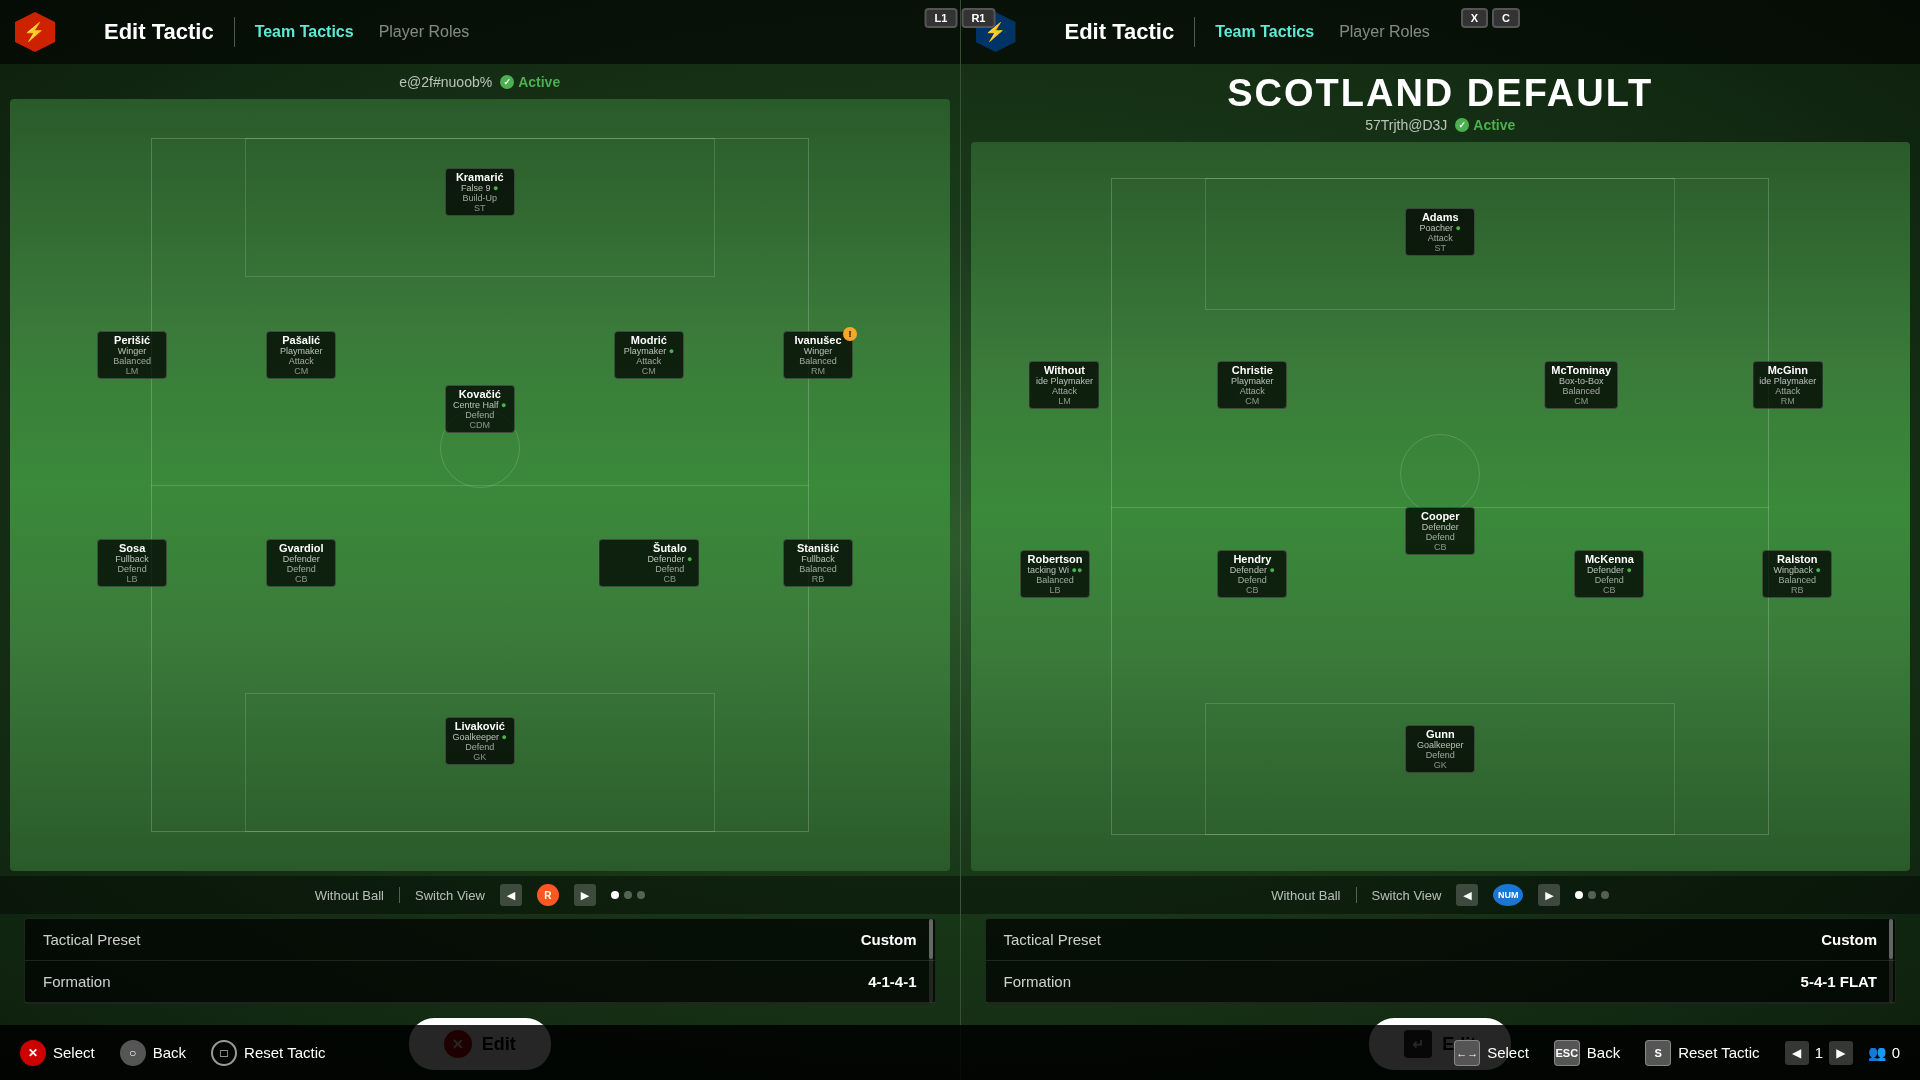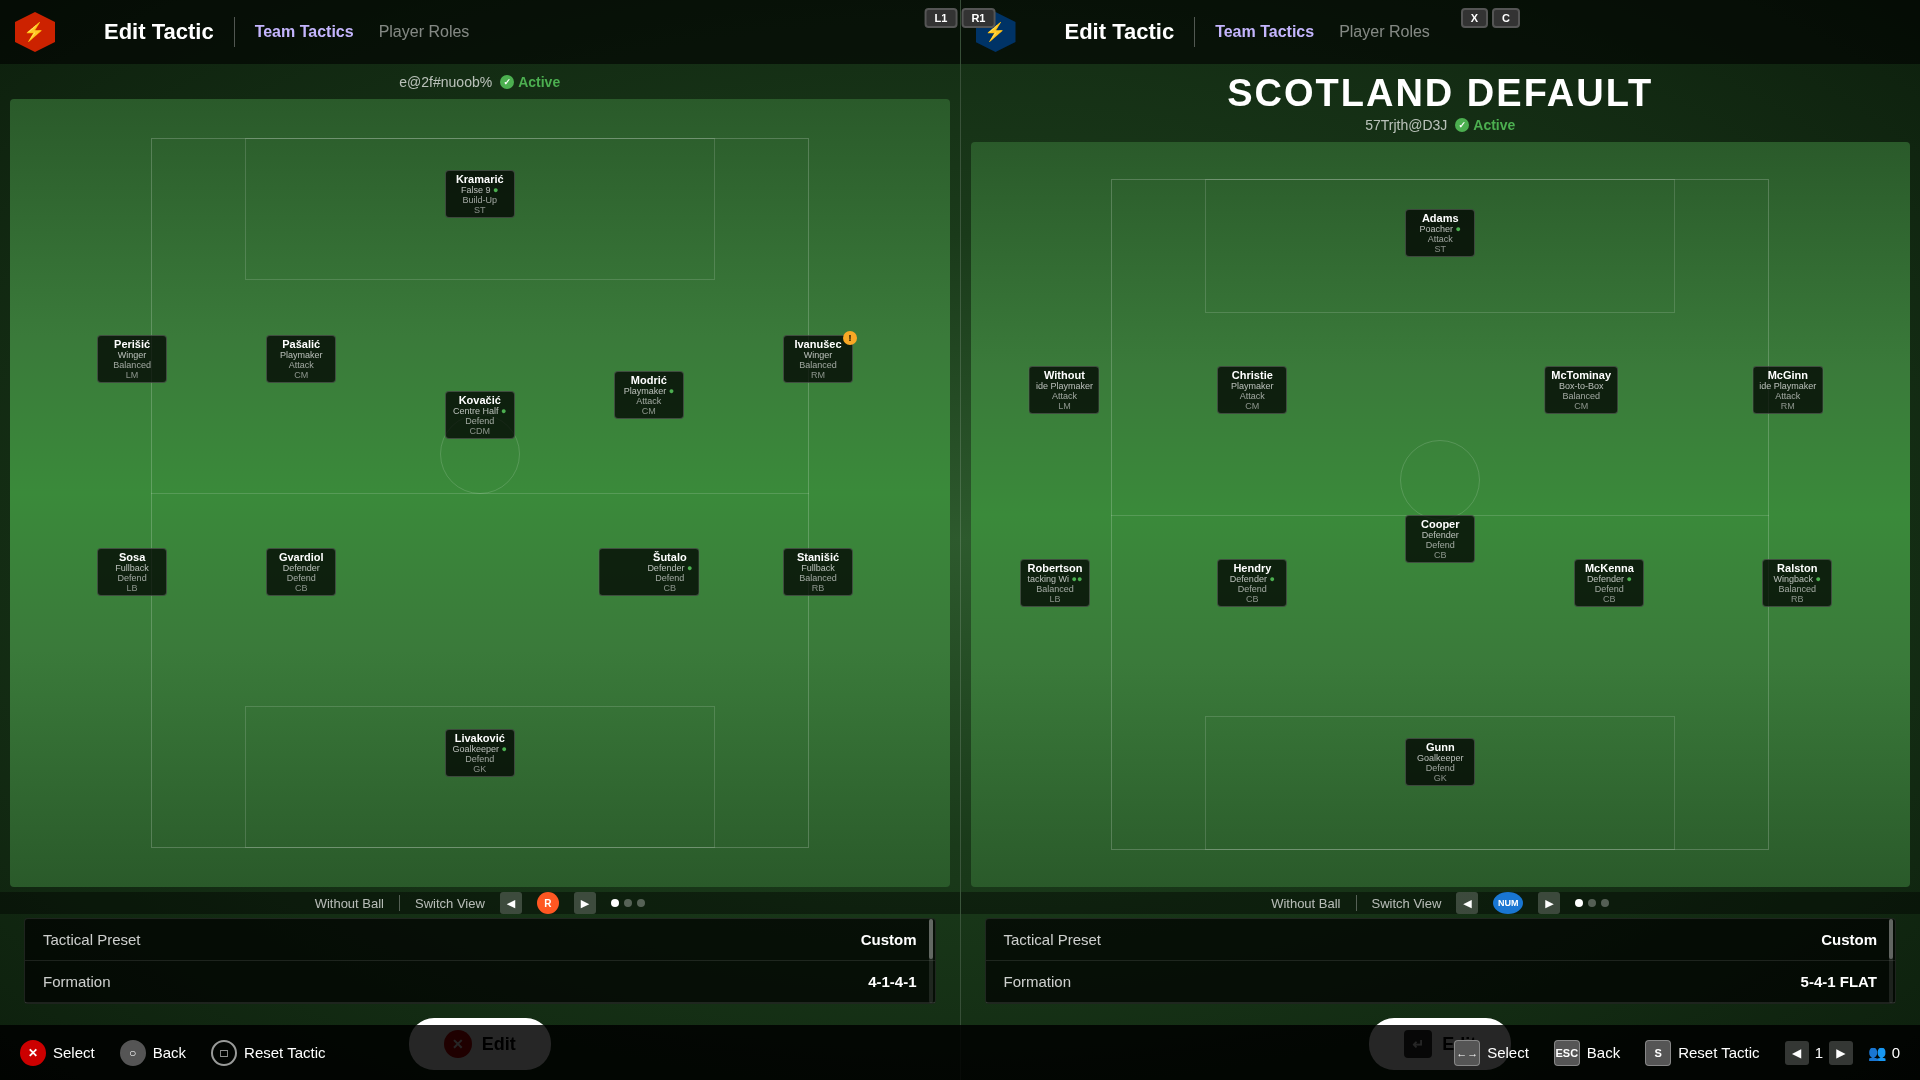--- a/index.html
+++ b/index.html
@@ -77,21 +77,21 @@
     .header-nav {
       display: flex;
       gap: 25px;
     }
     .nav-item {
       font-size: 16px;
       color: white;
       cursor: pointer;
     }
     .nav-item.active {
-      color: #c4b5fd;
+      color: #5eead4;
       font-weight: bold;
     }
     .nav-item.inactive {
       color: rgba(255,255,255,0.5);
     }
     
     .team-name-section {
       text-align: center;
       padding: 8px 0 4px;
     }
@@ -174,20 +174,21 @@
     .role-indicator {
       color: #4caf50;
       font-size: 9px;
     }
     
     .view-controls {
       display: flex;
       align-items: center;
       justify-content: center;
       gap: 15px;
+      padding: 8px;
       background: rgba(0,0,0,0.4);
     }
     .view-btn {
       color: rgba(255,255,255,0.7);
       font-size: 13px;
       cursor: pointer;
     }
     .view-divider {
       width: 1px;
       height: 16px;
@@ -477,21 +478,21 @@
             <div class="player-pos">CM</div>
           </div>
 
           <div class="player-card" style="left:50%;top:37%;">
             <div class="player-name">Kovačić</div>
             <div class="player-role">Centre Half <span class="role-indicator">●</span></div>
             <div class="player-duty">Defend</div>
             <div class="player-pos">CDM</div>
           </div>
 
-          <div class="player-card" style="left:68%;top:30%;margin-top:36px;">
+          <div class="player-card" style="left:68%;top:30%;">
             <div class="player-name">Modrić</div>
             <div class="player-role">Playmaker <span class="role-indicator">●</span></div>
             <div class="player-duty">Attack</div>
             <div class="player-pos">CM</div>
           </div>
 
           <div class="player-card" style="left:86%;top:30%;">
             <div class="player-name">Ivanušec</div>
             <div class="player-role">Winger</div>
             <div class="player-duty">Balanced</div>

